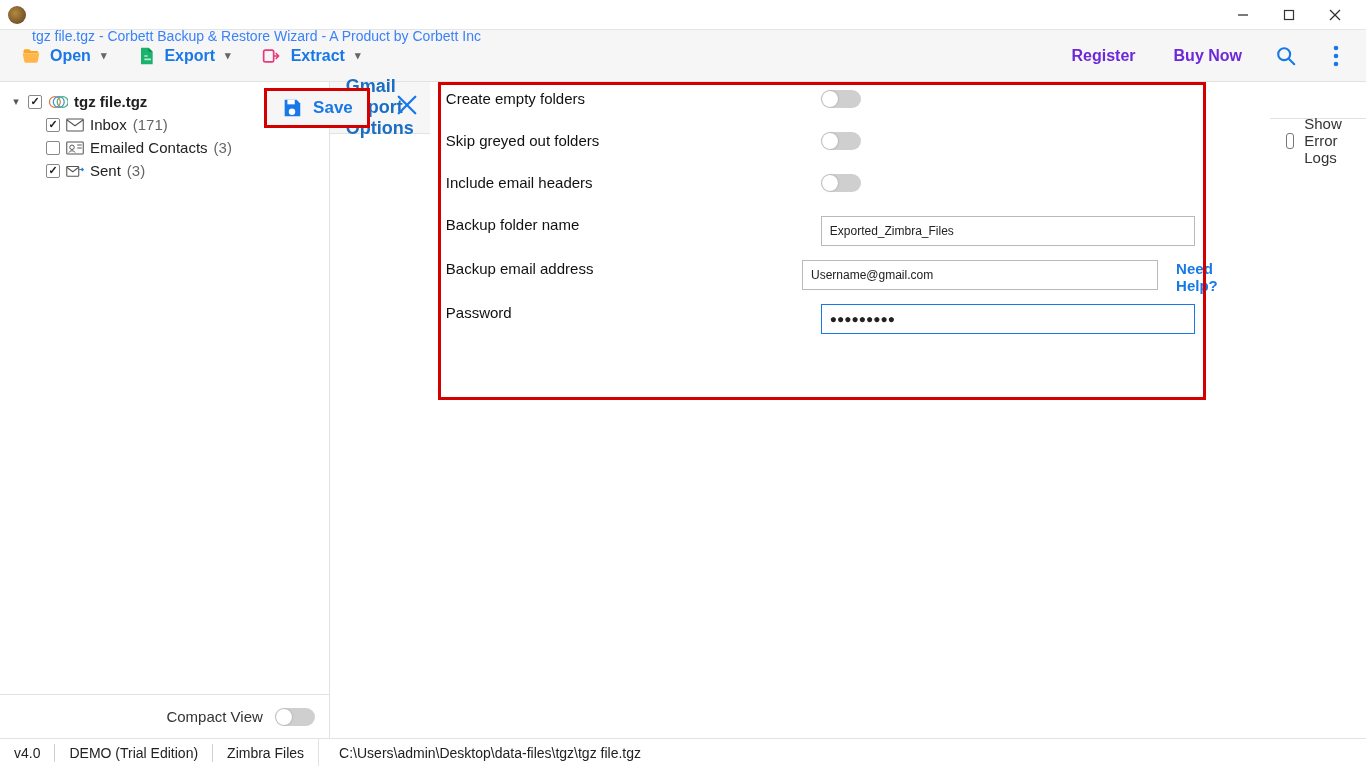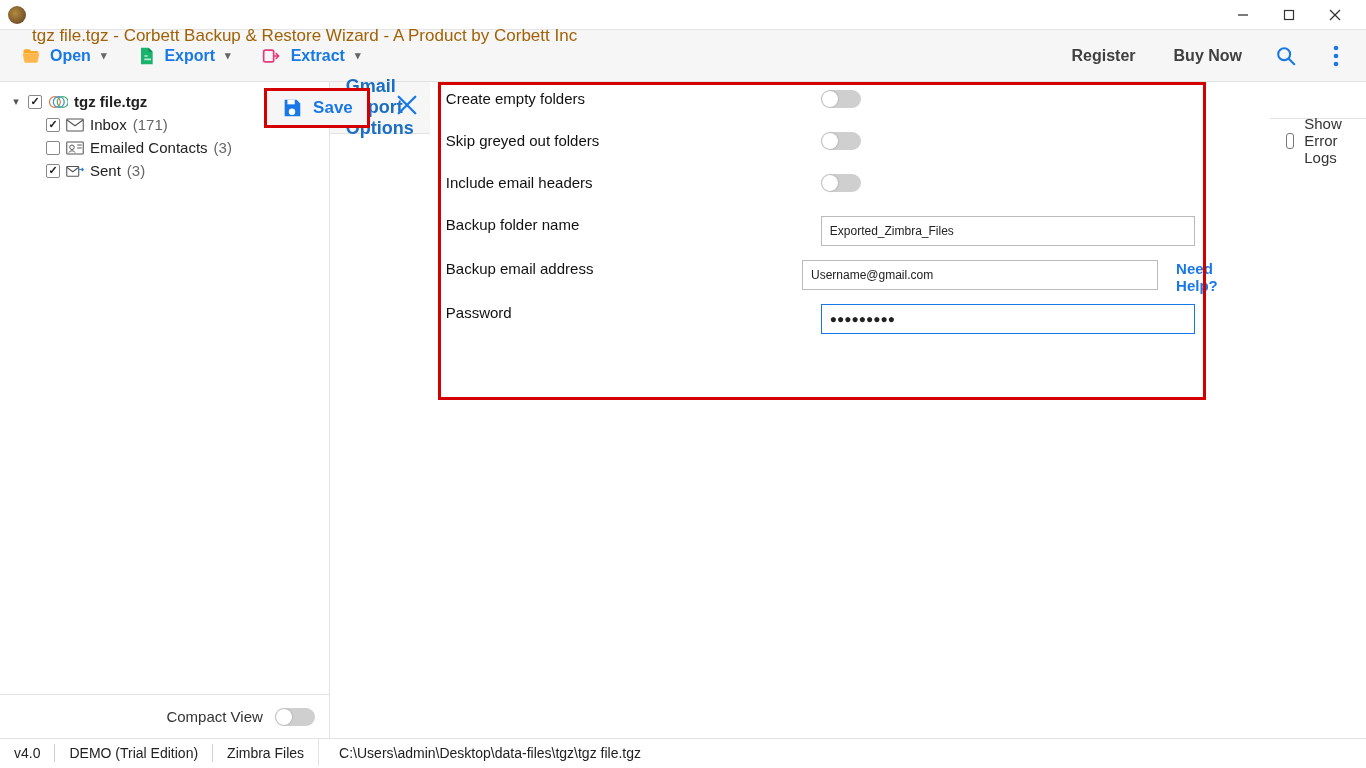--- a/index.html
+++ b/index.html
@@ -1,28 +1,28 @@
 <!DOCTYPE html>
 <html><head>
 <meta charset="utf-8">
 <style>
   * { box-sizing: border-box; margin:0; padding:0; font-family: "Segoe UI", Arial, sans-serif; }
   html,body { width:1366px; height:768px; overflow:hidden; background:#fff; }
   
   .titlebar { height:30px; display:flex; align-items:center; border-bottom:1px solid #e5e5e5; background:#fff; padding:0 8px; }
   .titlebar .app-icon { width:18px; height:18px; border-radius:50%; background:radial-gradient(circle at 40% 40%, #b28a3f, #5c3b1f); margin-right:6px; }
-  .titlebar .title { font-size:17px; color:#a16207; flex:1;margin-top:42px; }
+  .titlebar .title { font-size:14px; color:#3b82f6; flex:1;margin-top:42px; }
   .titlebar .wbtn { width:46px; height:30px; display:flex; align-items:center; justify-content:center; font-size:14px; color:#333; }
   .titlebar .wbtn svg { width:12px; height:12px; }
   
   .maintoolbar { height:52px; background:#f6f6f6; border-bottom:1px solid #e2e2e2; display:flex; align-items:center; padding:0 10px; gap:10px; }
   .tbtn { display:flex; align-items:center; gap:8px; padding:6px 10px; border-radius:4px; color:#1878e8; font-size:16px; font-weight:600; cursor:pointer; }
   .tbtn .chev { font-size:11px; color:#666; margin-left:2px; }
   .spacer { flex:1; }
-  .link-btn { color:#404040; font-size:16px; font-weight:600; padding:6px 14px; cursor:pointer; }
+  .link-btn { color:#6d28d9; font-size:16px; font-weight:600; padding:6px 14px; cursor:pointer; }
   .icon-btn { width:40px; height:40px; display:flex; align-items:center; justify-content:center; cursor:pointer; }
   
   .body { display:flex; height:calc(768px - 30px - 52px - 30px); }
   .sidebar { width:345px; border-right:1px solid #e2e2e2; display:flex; flex-direction:column; }
   .tree { flex:1; padding:8px 6px; font-size:15px; color:#222; }
   .tree-row { display:flex; align-items:center; gap:6px; padding:3px 4px; }
   .tree-row.child { padding-left:40px; }
   .tree-row .caret { width:12px; text-align:center; color:#555; font-size:11px; }
   .tree-row .cb { width:14px; height:14px; border:1px solid #888; border-radius:2px; display:inline-flex; align-items:center; justify-content:center; font-size:11px; color:#333; }
   .tree-row .cb.checked::after { content:"✓"; color:#222; font-weight:bold; font-size:11px; line-height:1; }

